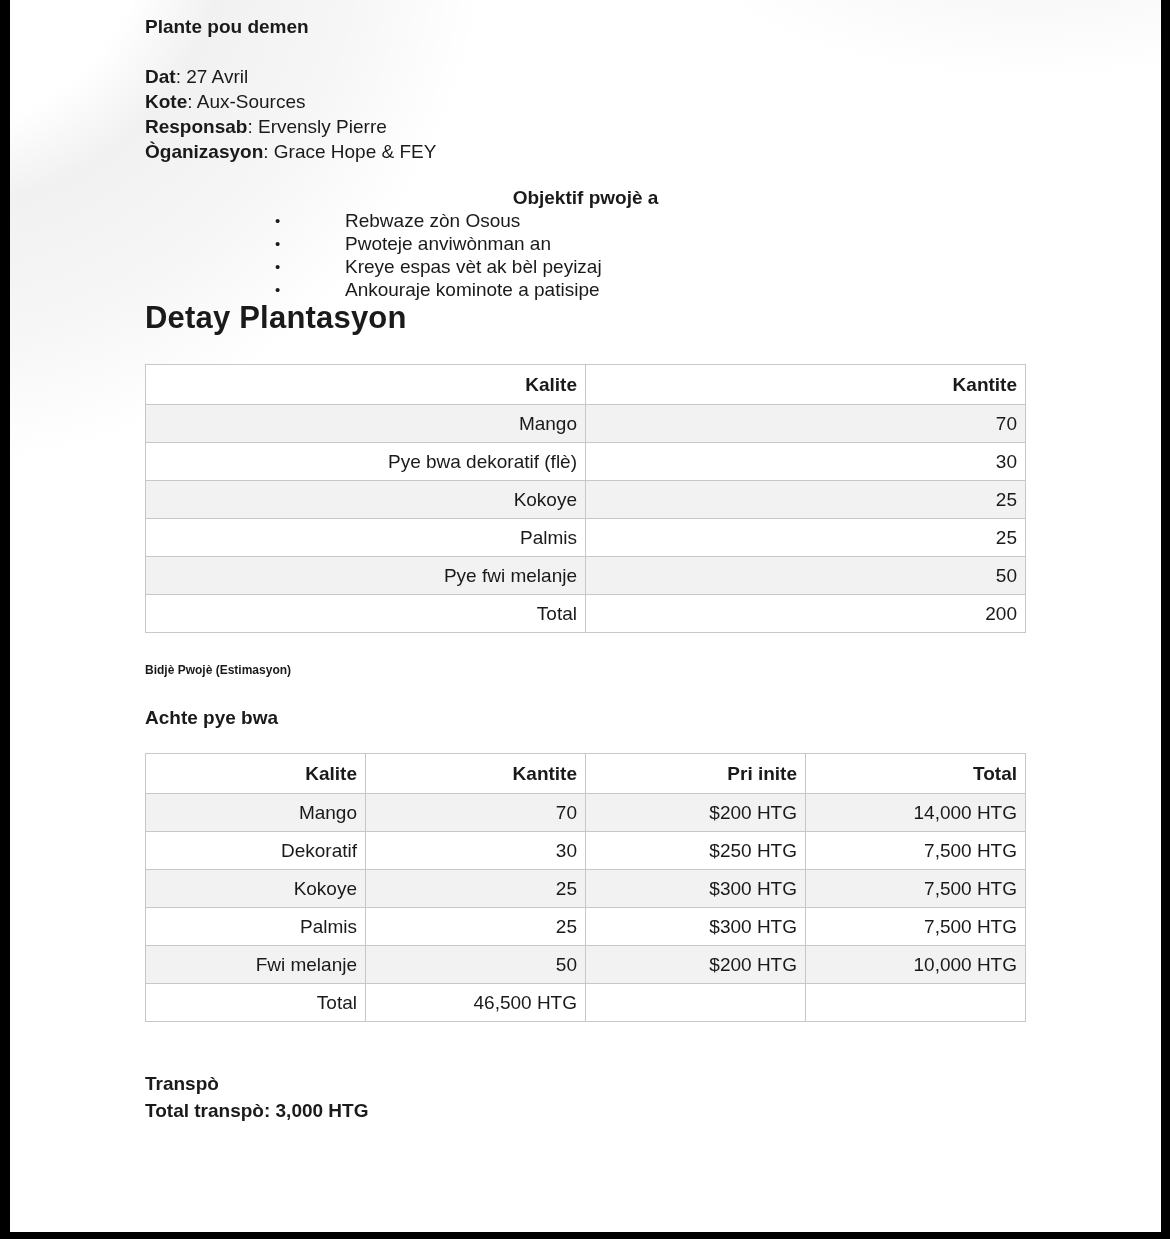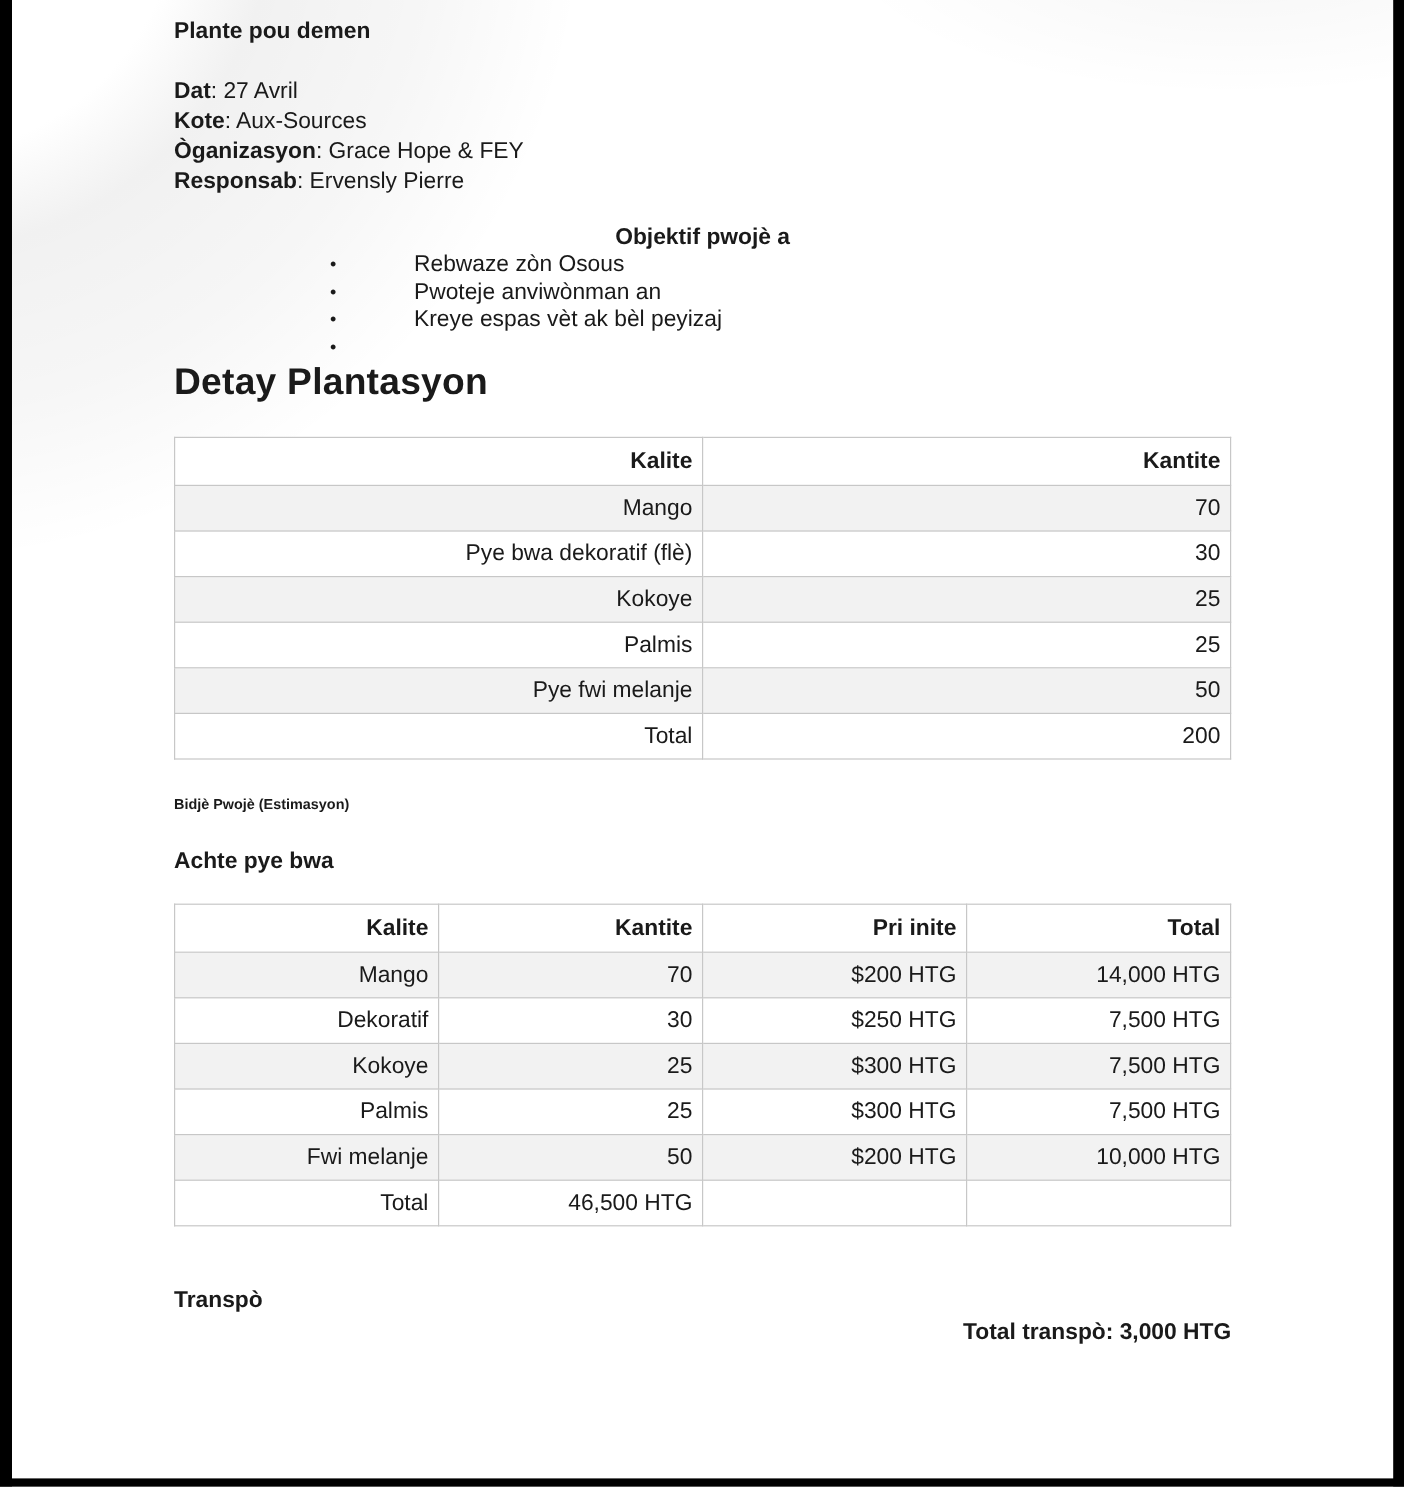--- a/index.html
+++ b/index.html
@@ -48,21 +48,21 @@
   td { font-size: 19px; line-height: 21px; font-weight: normal; padding: 8px 8px; background: #ffffff; }
   tbody tr:nth-child(odd) td { background: #f2f2f2; }
   .table-1 col { width: 50%; }
   .table-2 col { width: 25%; }
 
   .budget-heading { margin-top: 26px; font-size: 12px; line-height: 23px; font-weight: bold; }
   .purchase-heading { margin-top: 24px; font-size: 19px; line-height: 23px; font-weight: bold; }
 
   .transport-block { margin-top: 50px; }
   .transport-heading { font-size: 19px; line-height: 23px; font-weight: bold; }
-  .transport-detail { margin-top: 4px; font-size: 19px; line-height: 23px; font-weight: bold; text-align: right; }
+  .transport-detail { margin-top: 4px; font-size: 19px; line-height: 23px; font-weight: bold; }
 </style>
 </head>
 <body>
 
 <div class="photo-frame">
   <div class="edge edge-left"></div>
   <div class="edge edge-right"></div>
   <div class="edge edge-bottom"></div>
 
   <div class="content">
@@ -70,43 +70,44 @@
     <div class="doc-title">Plante pou demen</div>
 
     <div class="meta-block">
       <div class="meta-line">
         <span class="b">Dat</span><span>: </span><span>27 Avril</span>
       </div>
       <div class="meta-line">
         <span class="b">Kote</span><span>: </span><span>Aux-Sources</span>
       </div>
       <div class="meta-line">
+        <span class="b">Responsab</span><span>: </span><span>Ervensly Pierre</span>
+      </div>
+      <div class="meta-line">
         <span class="b">Òganizasyon</span><span>: </span><span>Grace Hope &amp; FEY</span>
-      </div>
-      <div class="meta-line">
-        <span class="b">Responsab</span><span>: </span><span>Ervensly Pierre</span>
       </div>
     </div>
 
     <div class="obj-heading">Objektif pwojè a</div>
     <div class="bullet-list">
         <div class="bullet-row">
           <span class="dot">•</span>
           <span class="bullet-text">Rebwaze zòn Osous</span>
         </div>
         <div class="bullet-row">
           <span class="dot">•</span>
           <span class="bullet-text">Pwoteje anviwònman an</span>
         </div>
         <div class="bullet-row">
           <span class="dot">•</span>
           <span class="bullet-text">Kreye espas vèt ak bèl peyizaj</span>
         </div>
         <div class="bullet-row">
           <span class="dot">•</span>
+          <span class="bullet-text">Ankouraje kominote a patisipe</span>
         </div>
       </div>
 
     <div class="section-heading">Detay Plantasyon</div>
 
     <table class="table-1">
       <colgroup>
           <col>
           <col>
         </colgroup>

